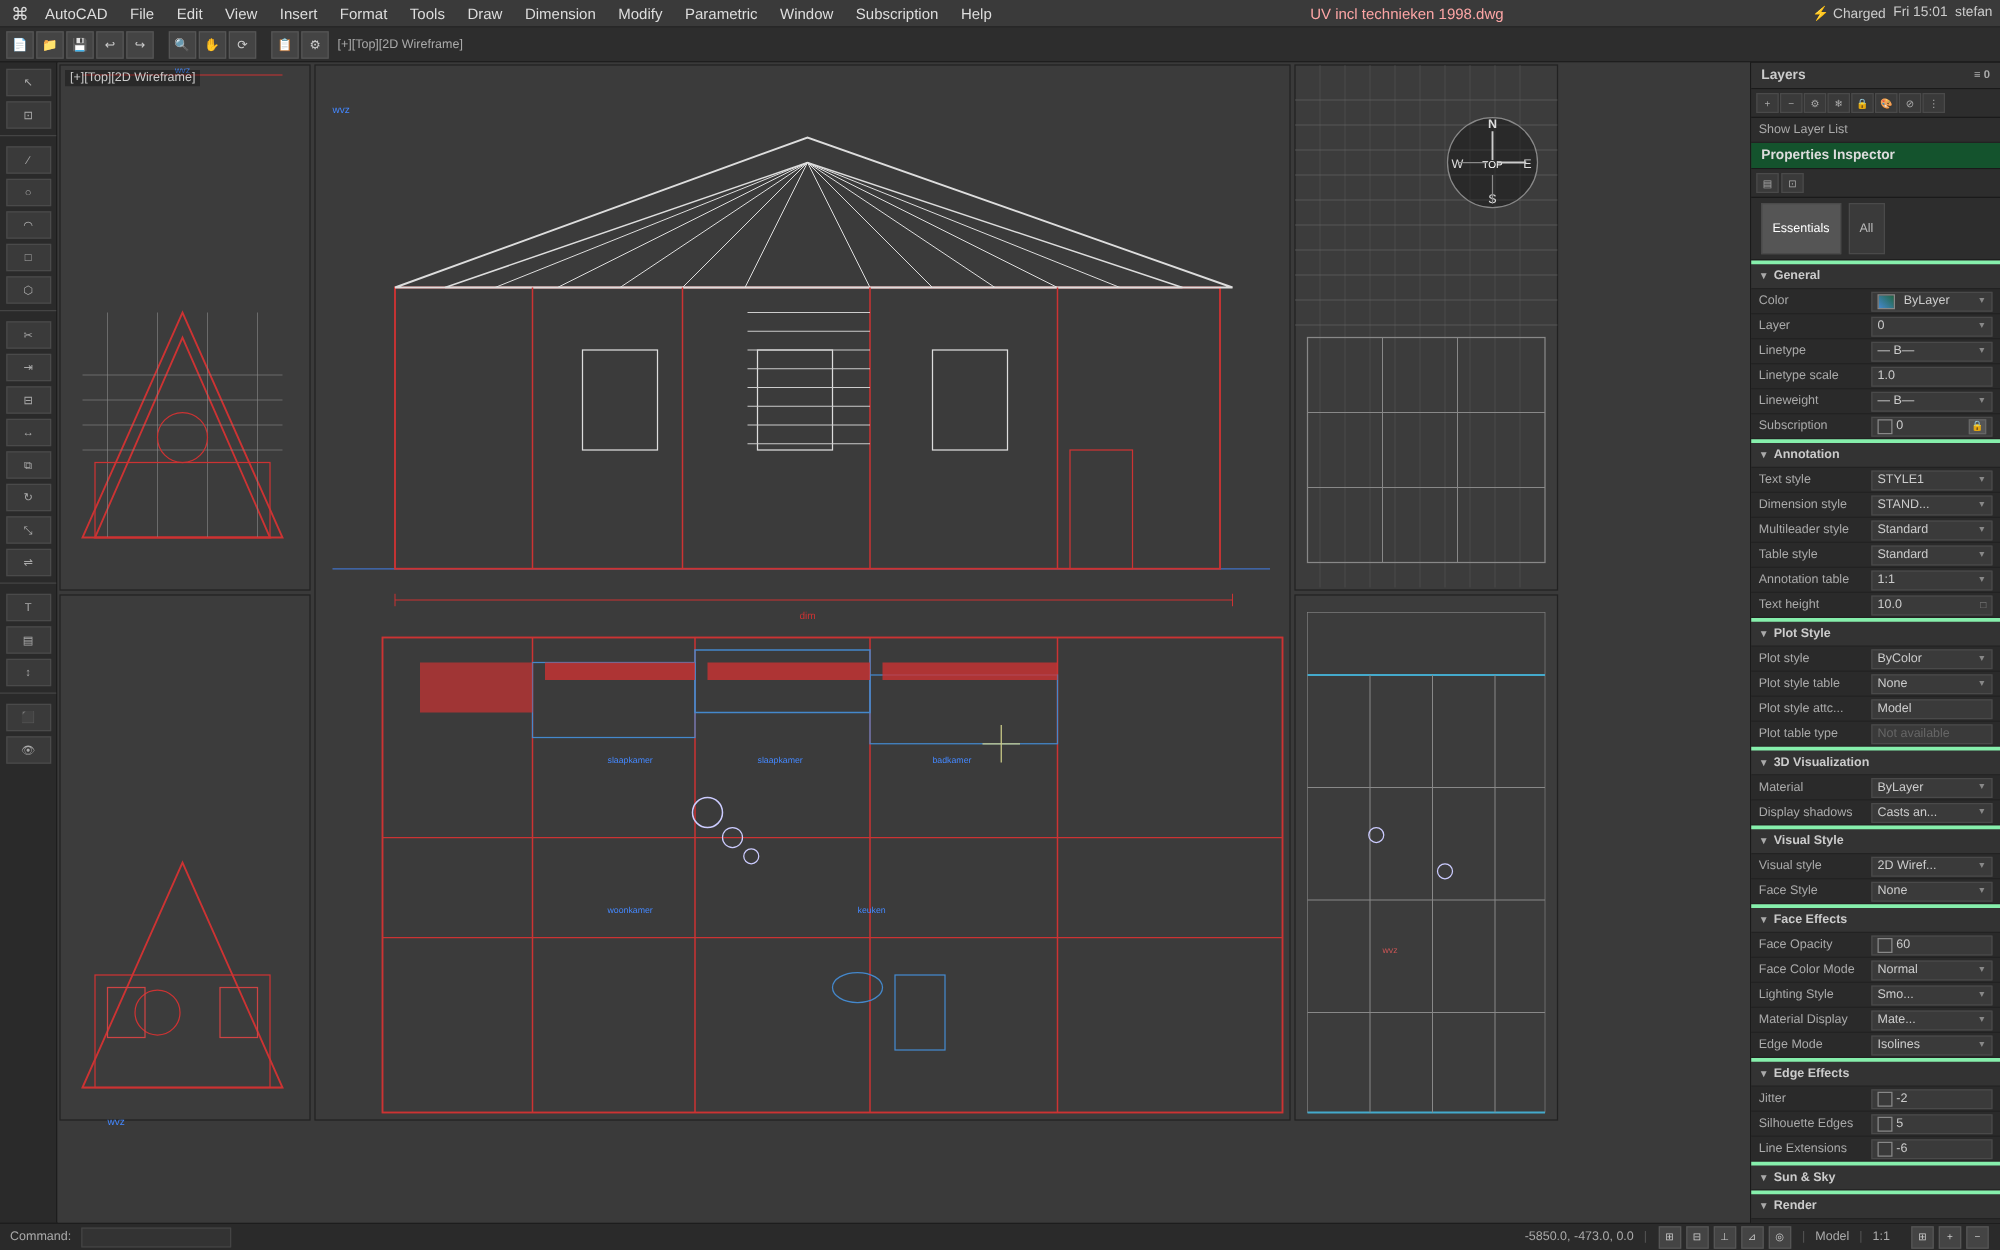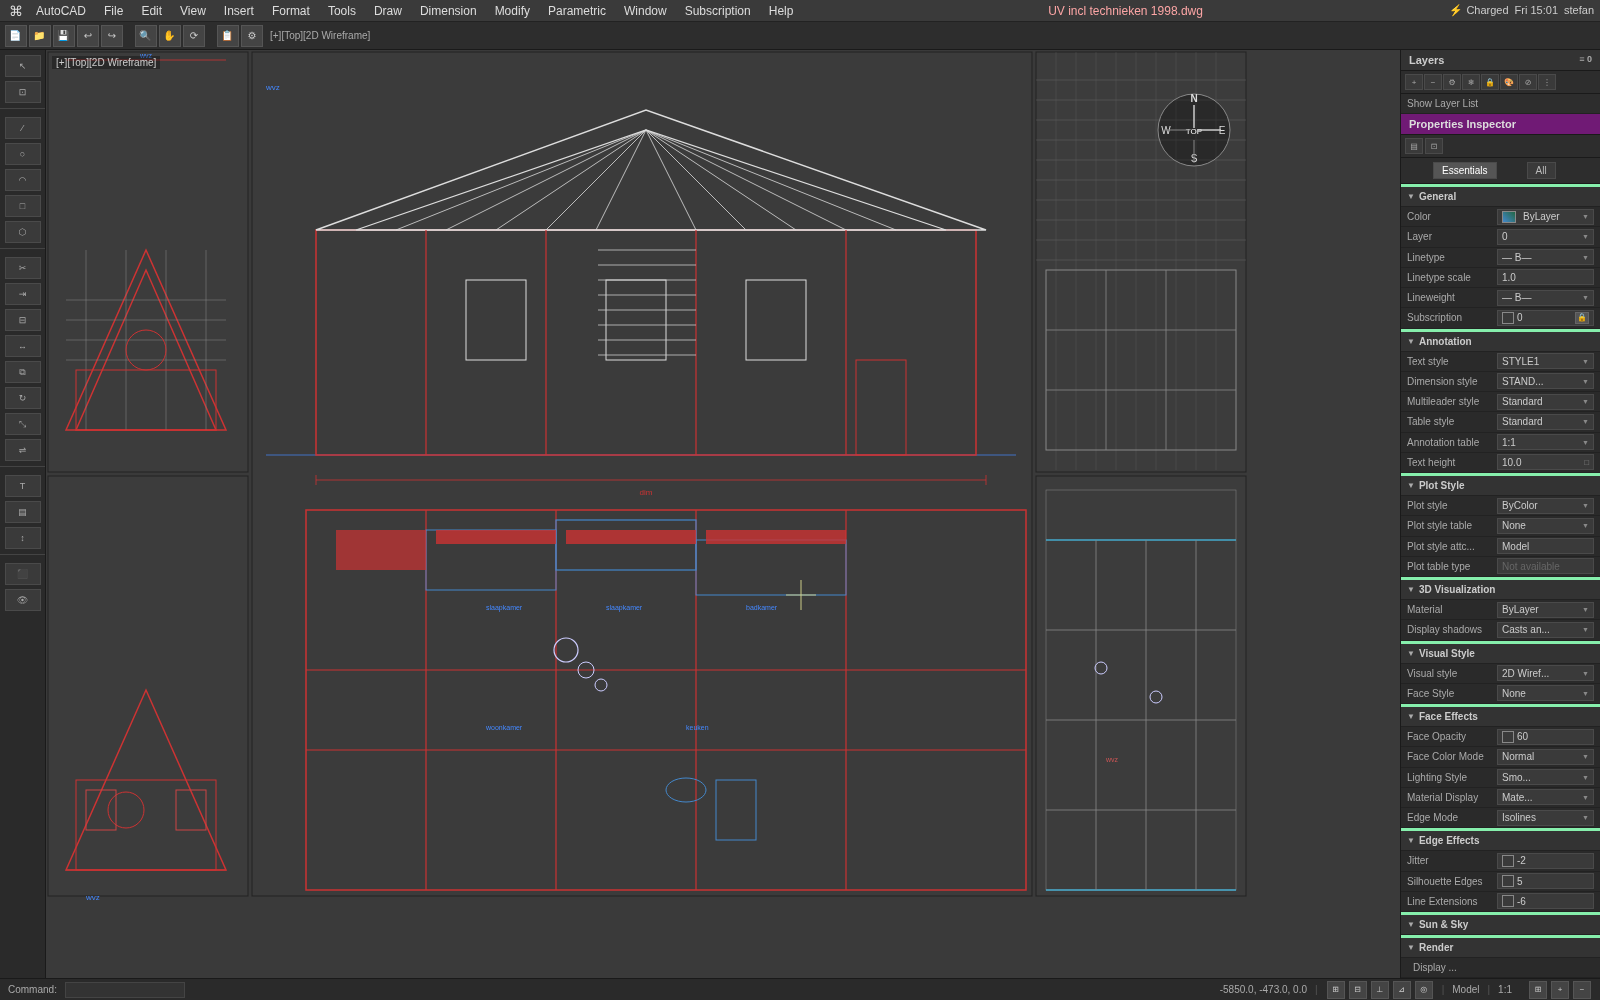--- a/index.html
+++ b/index.html
@@ -60,30 +60,30 @@
       border-bottom: 1px solid #1a1a1a;
     }
     .layer-tool-btn {
       width: 18px; height: 16px; background: #3a3a3a; border: 1px solid #4a4a4a;
       display: flex; align-items: center; justify-content: center;
       color: #aaa; font-size: 8px; cursor: pointer;
     }
 
     
     #props-header {
-      background: #701a75; padding: 4px 8px; font-size: 11px; font-weight: bold;
+      background: #14532d; padding: 4px 8px; font-size: 11px; font-weight: bold;
       color: #ddd; border-bottom: 1px solid #1a1a1a;
     }
     #props-tabs {
       background: #2d2d2d; padding: 4px 8px; display: flex; gap: 6px;
       border-bottom: 1px solid #1a1a1a;
     }
     .props-tab {
-      padding: 2px 8px; font-size: 10px; cursor: pointer;
-      background: #3a3a3a; border: 1px solid #4a4a4a; color: #bbb; margin-left: 24px;
+      padding: 14px 8px; font-size: 10px; cursor: pointer;
+      background: #3a3a3a; border: 1px solid #4a4a4a; color: #bbb;
     }
     .props-tab.active { background: #555; color: #fff; }
 
     
     .section-header {
       background: #333; padding: 4px 6px; font-size: 10px; color: #ccc;
       border-top: 3px solid #86efac; border-bottom: 1px solid #222;
       cursor: pointer; display: flex; align-items: center; gap: 4px;
       font-weight: bold;
     }

